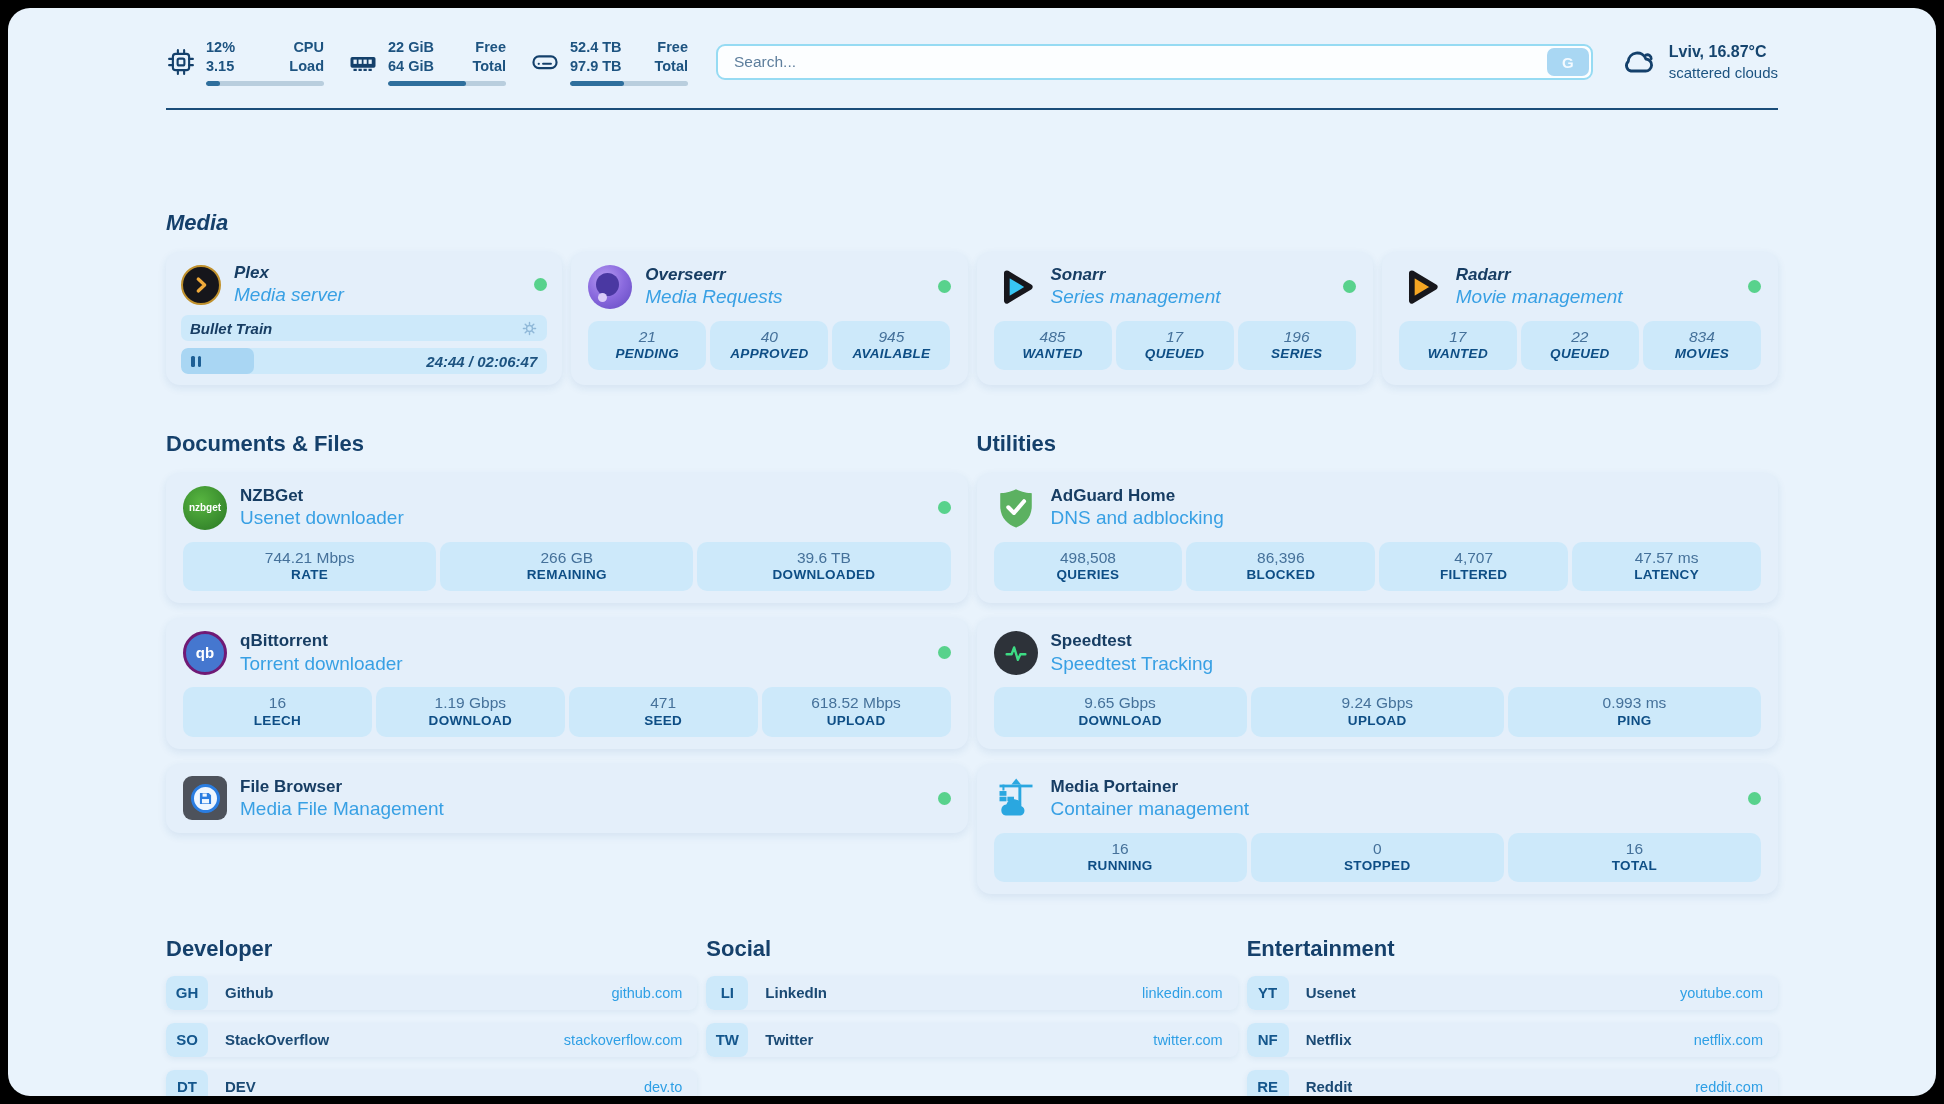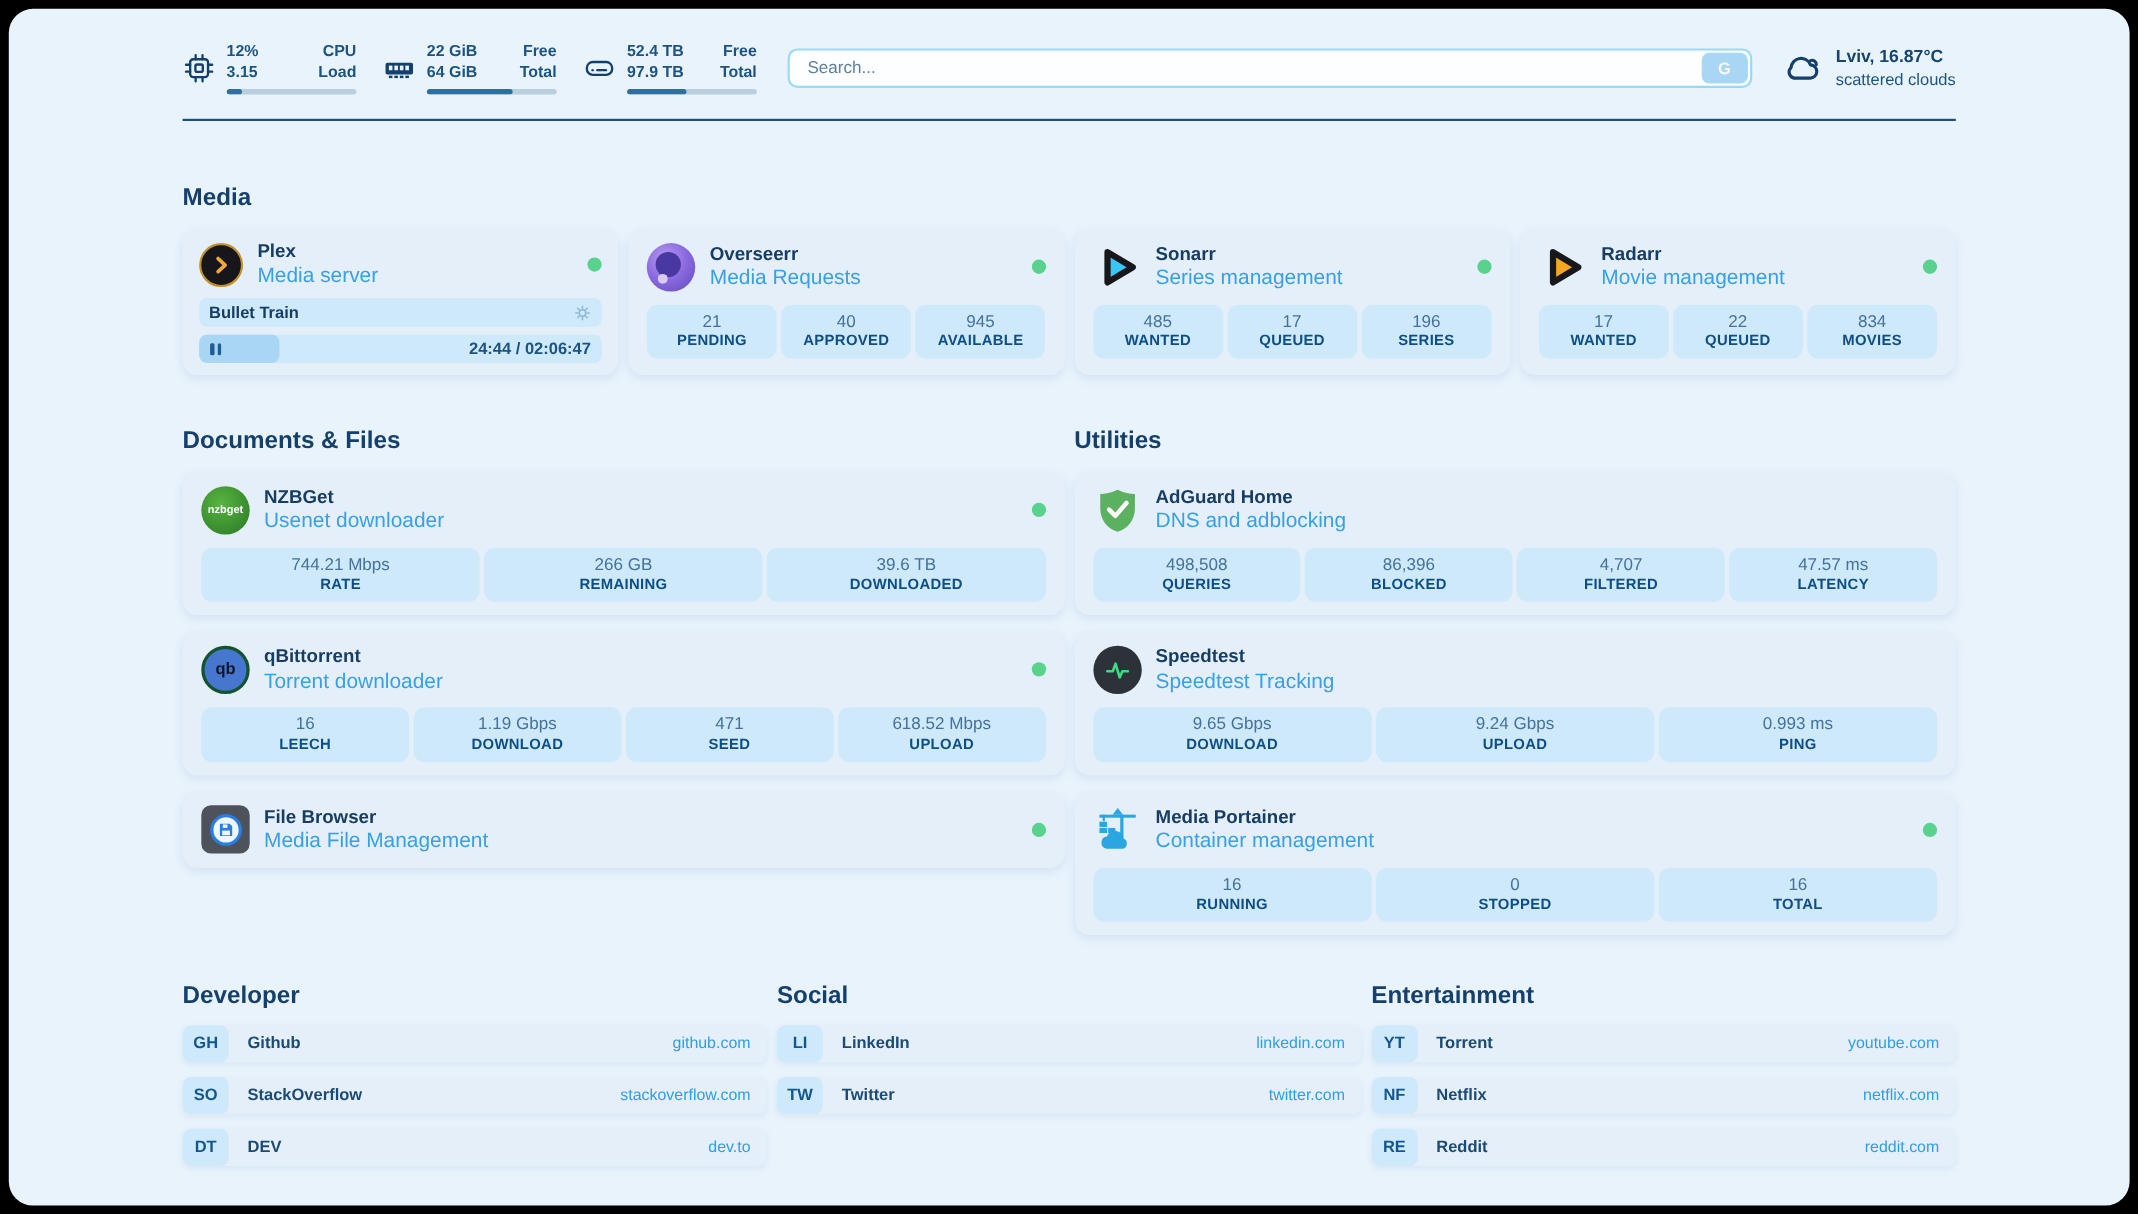--- a/index.html
+++ b/index.html
@@ -36,21 +36,21 @@
 
   .weather { display:flex; align-items:center; gap:12px; }
   .weather-lines { line-height:1.3; }
   .weather-main { font-size:16px; font-weight:700; color:#16456f; }
   .weather-sub { font-size:15px; color:#1d5380; }
 
   .divider { margin-top:22px; border-top:2px solid #1b4d79; }
 
   
   .section-title { font-size:22px; font-weight:700; color:#15406b; }
-  .media-section { margin-top:56px; }
+  .media-section { margin-top:100px;font-style:italic; }
   .media-grid { margin-top:16px; display:grid; grid-template-columns:repeat(4,1fr); gap:9px; }
 
   .card {
     background:#e4effa; border-radius:14px; padding:12px 17px;
     box-shadow:0 3px 9px rgba(25,85,145,0.10); cursor:pointer;
   }
   .card-head { display:flex; align-items:center; gap:13px; }
   .titles { line-height:1.25; }
   .title { font-size:17px; font-weight:700; color:#173d63; }
   .subtitle { font-size:19px; color:#38a0e4; }
@@ -78,21 +78,21 @@
   .time { position:relative; margin-left:auto; font-size:15px; font-weight:700; color:#1d5380; }
 
   
   .app-icon { flex:none; display:flex; align-items:center; justify-content:center; }
   .icon-circle { width:44px; height:44px; border-radius:50%; display:flex; align-items:center; justify-content:center; }
   .plex-ic { background:#16161b; border:2px solid #c0912d; }
   .overseerr-ic { background:radial-gradient(circle at 38% 32%, #b79bf2 0%, #8a6ade 48%, #6148c0 100%); position:relative; overflow:hidden; }
   .overseerr-ic::after { content:""; position:absolute; width:23px; height:23px; border-radius:50%; background:#4a38a2; left:8px; top:8px; }
   .overseerr-ic::before { content:""; position:absolute; width:9px; height:9px; border-radius:50%; background:#d9cbf8; left:10px; bottom:7px; z-index:1; }
   .nzb-ic { background:radial-gradient(circle at 40% 35%, #57b540 0%, #2e7d27 90%); color:#fff; font-size:10px; font-weight:700; }
-  .qb-ic { background:#4577cf; border:3px solid #14532d; color:#0f172a; font-size:15px; font-weight:700; }
+  .qb-ic { background:#4577cf; border:3px solid #701a75; color:#ffffff; font-size:15px; font-weight:700; }
   .fb-square { width:44px; height:44px; border-radius:9px; background:#4d525b; display:flex; align-items:center; justify-content:center; }
   .fb-inner { width:29px; height:29px; border-radius:50%; background:#eef6ff; border:3px solid #2a7de1; display:flex; align-items:center; justify-content:center; }
   .speed-ic { background:#2d3239; }
 
   
   .mid-grid { margin-top:46px; display:grid; grid-template-columns:1fr 1fr; gap:9px; }
   .col-stack { margin-top:16px; display:flex; flex-direction:column; gap:15px; }
   .slim-card { padding:12px 17px; }
 
   
@@ -568,21 +568,21 @@
           <span class="link-url">twitter.com</span>
         </div>
       </div>
     </div>
 
     <div>
       <div class="section-title">Entertainment</div>
       <div class="link-stack">
         <div class="link-row">
           <span class="link-abbr">YT</span>
-          <span class="link-name">Torrent</span>
+          <span class="link-name">Usenet</span>
           <span class="link-url">youtube.com</span>
         </div>
         <div class="link-row">
           <span class="link-abbr">NF</span>
           <span class="link-name">Netflix</span>
           <span class="link-url">netflix.com</span>
         </div>
         <div class="link-row">
           <span class="link-abbr">RE</span>
           <span class="link-name">Reddit</span>

